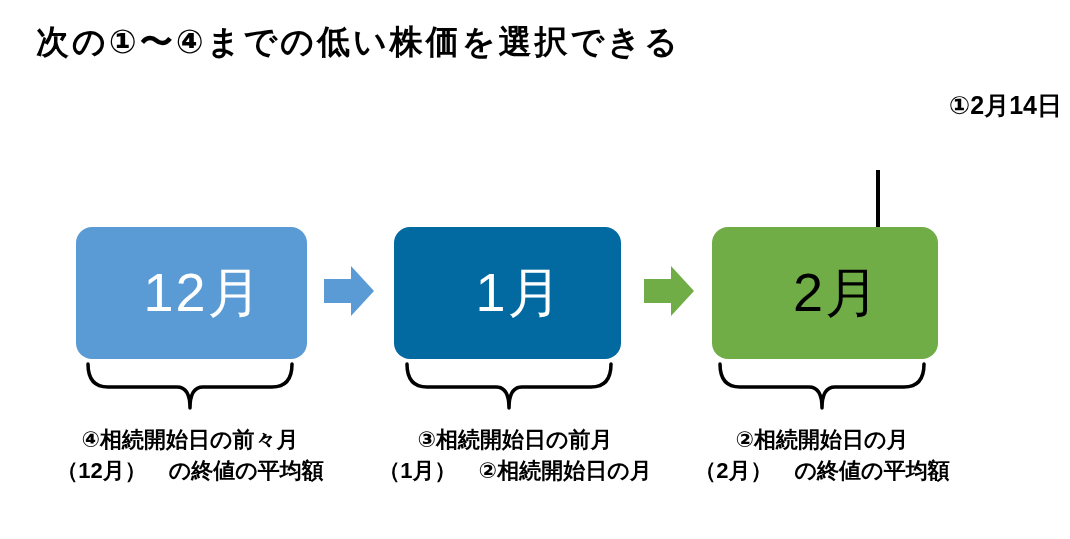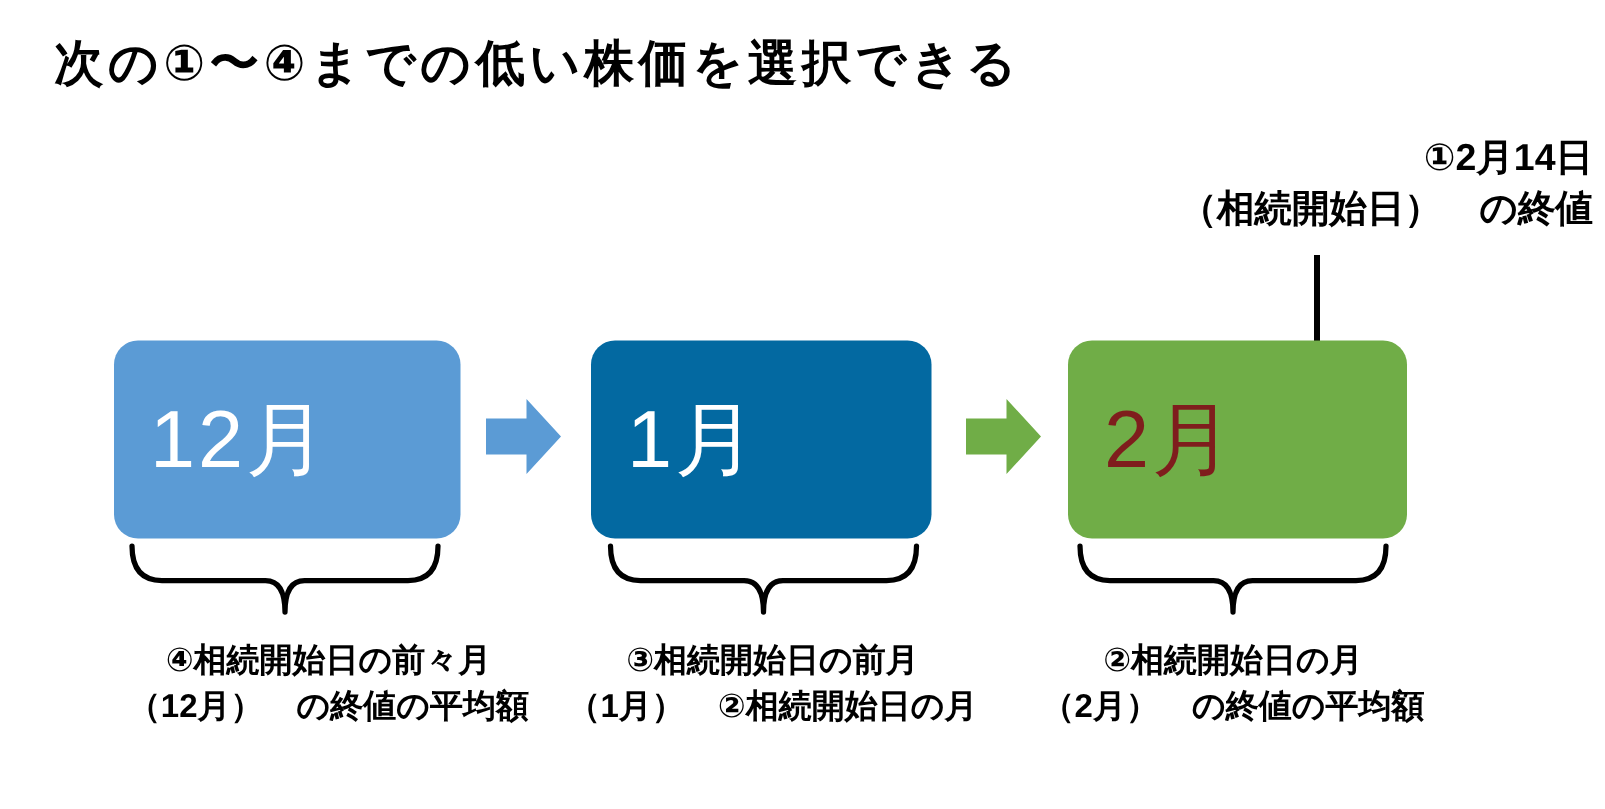--- a/index.html
+++ b/index.html
@@ -44,21 +44,21 @@
     height: 84px;
     background: #000000;
   }
   .month-box {
     position: absolute;
     top: 227px;
     height: 132px;
     border-radius: 16px;
     display: flex;
     align-items: center;
-    justify-content: flex-start;
+    justify-content: center;
     padding-left: 24px;
   }
   .month-box .month-label {
     font-size: 54px;
     font-weight: 400;
     color: #ffffff;
     letter-spacing: 2px;
   }
   .box-dec { left: 76px;  width: 231px; }
   .box-jan { left: 394px; width: 227px; }
@@ -83,48 +83,47 @@
   .caption {
     position: absolute;
     top: 424px;
     width: 380px;
     text-align: center;
     font-size: 22px;
     font-weight: 700;
     line-height: 31px;
     white-space: nowrap;
   }
-  .caption-1 { left: 0px; margin-left: 29px; }
+  .caption-1 { left: 0px; }
   .caption-2 { left: 325px; }
   .caption-3 { left: 632px; }
 </style>
 </head>
 <body>
 
 <div class="canvas">
 
   <div class="title">次の①〜④までの低い株価を選択できる</div>
 
   <div class="callout">
     <div>①2月14日</div>
-    <div>（相続開始日）　の終値</div>
   </div>
 
   <div class="connector"></div>
 
   <div class="month-box box-dec" style="background-color: rgb(91, 155, 213);">
     <span class="month-label" style="color: rgb(255, 255, 255);">12月</span>
   </div>
 
   <div class="month-box box-jan" style="background-color: #0369a1;">
     <span class="month-label" style="color: rgb(255, 255, 255);">1月</span>
   </div>
 
   <div class="month-box box-feb" style="background-color: rgb(112, 173, 71);">
-    <span class="month-label" style="color: #7f1d1d;">2月</span>
+    <span class="month-label" style="color: #000000;">2月</span>
   </div>
 
   <svg class="arrow arrow-1" viewBox="0 0 50 50" aria-hidden="true">
     <polygon points="0,13 27,13 27,0 50,25 27,50 27,37 0,37" fill="#5B9BD5"></polygon>
   </svg>
 
   <svg class="arrow arrow-2" viewBox="0 0 50 50" aria-hidden="true">
     <polygon points="0,13 27,13 27,0 50,25 27,50 27,37 0,37" fill="#70AD47"></polygon>
   </svg>
 

